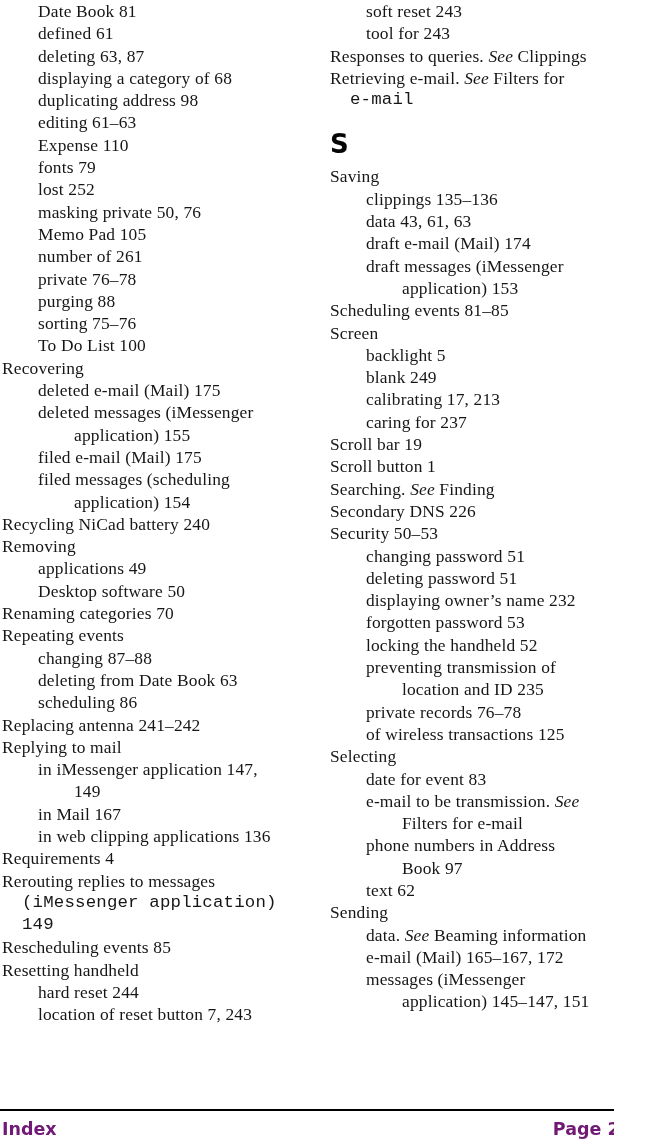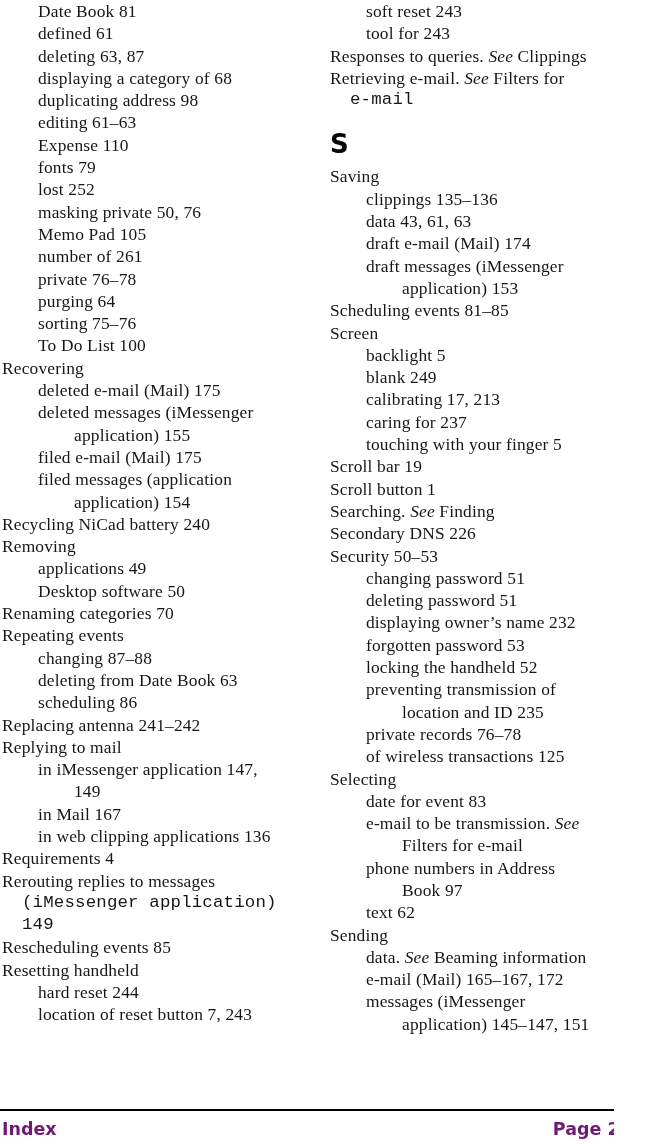--- a/index.html
+++ b/index.html
@@ -94,29 +94,29 @@
         <div class="entry lvl1">displaying a category of 68</div>
         <div class="entry lvl1">duplicating address 98</div>
         <div class="entry lvl1">editing 61–63</div>
         <div class="entry lvl1">Expense 110</div>
         <div class="entry lvl1">fonts 79</div>
         <div class="entry lvl1">lost 252</div>
         <div class="entry lvl1">masking private 50, 76</div>
         <div class="entry lvl1">Memo Pad 105</div>
         <div class="entry lvl1">number of 261</div>
         <div class="entry lvl1">private 76–78</div>
-        <div class="entry lvl1">purging 64</div>
+        <div class="entry lvl1">purging 88</div>
         <div class="entry lvl1">sorting 75–76</div>
         <div class="entry lvl1">To Do List 100</div>
         <div class="entry lvl0">Recovering</div>
         <div class="entry lvl1">deleted e-mail (Mail) 175</div>
         <div class="entry lvl1">deleted messages (iMessenger</div>
         <div class="entry lvl1w">application) 155</div>
         <div class="entry lvl1">filed e-mail (Mail) 175</div>
-        <div class="entry lvl1">filed messages (application</div>
+        <div class="entry lvl1">filed messages (scheduling</div>
         <div class="entry lvl1w">application) 154</div>
         <div class="entry lvl0">Recycling NiCad battery 240</div>
         <div class="entry lvl0">Removing</div>
         <div class="entry lvl1">applications 49</div>
         <div class="entry lvl1">Desktop software 50</div>
         <div class="entry lvl0">Renaming categories 70</div>
         <div class="entry lvl0">Repeating events</div>
         <div class="entry lvl1">changing 87–88</div>
         <div class="entry lvl1">deleting from Date Book 63</div>
         <div class="entry lvl1">scheduling 86</div>
@@ -146,21 +146,20 @@
         <div class="entry lvl1">data 43, 61, 63</div>
         <div class="entry lvl1">draft e-mail (Mail) 174</div>
         <div class="entry lvl1">draft messages (iMessenger</div>
         <div class="entry lvl1w">application) 153</div>
         <div class="entry lvl0">Scheduling events 81–85</div>
         <div class="entry lvl0">Screen</div>
         <div class="entry lvl1">backlight 5</div>
         <div class="entry lvl1">blank 249</div>
         <div class="entry lvl1">calibrating 17, 213</div>
         <div class="entry lvl1">caring for 237</div>
-        <div class="entry lvl1">touching with your finger 5</div>
         <div class="entry lvl0">Scroll bar 19</div>
         <div class="entry lvl0">Scroll button 1</div>
         <div class="entry lvl0"><span>Searching. </span><span class="see">See</span><span> Finding</span></div>
         <div class="entry lvl0">Secondary DNS 226</div>
         <div class="entry lvl0">Security 50–53</div>
         <div class="entry lvl1">changing password 51</div>
         <div class="entry lvl1">deleting password 51</div>
         <div class="entry lvl1">displaying owner’s name 232</div>
         <div class="entry lvl1">forgotten password 53</div>
         <div class="entry lvl1">locking the handheld 52</div>

